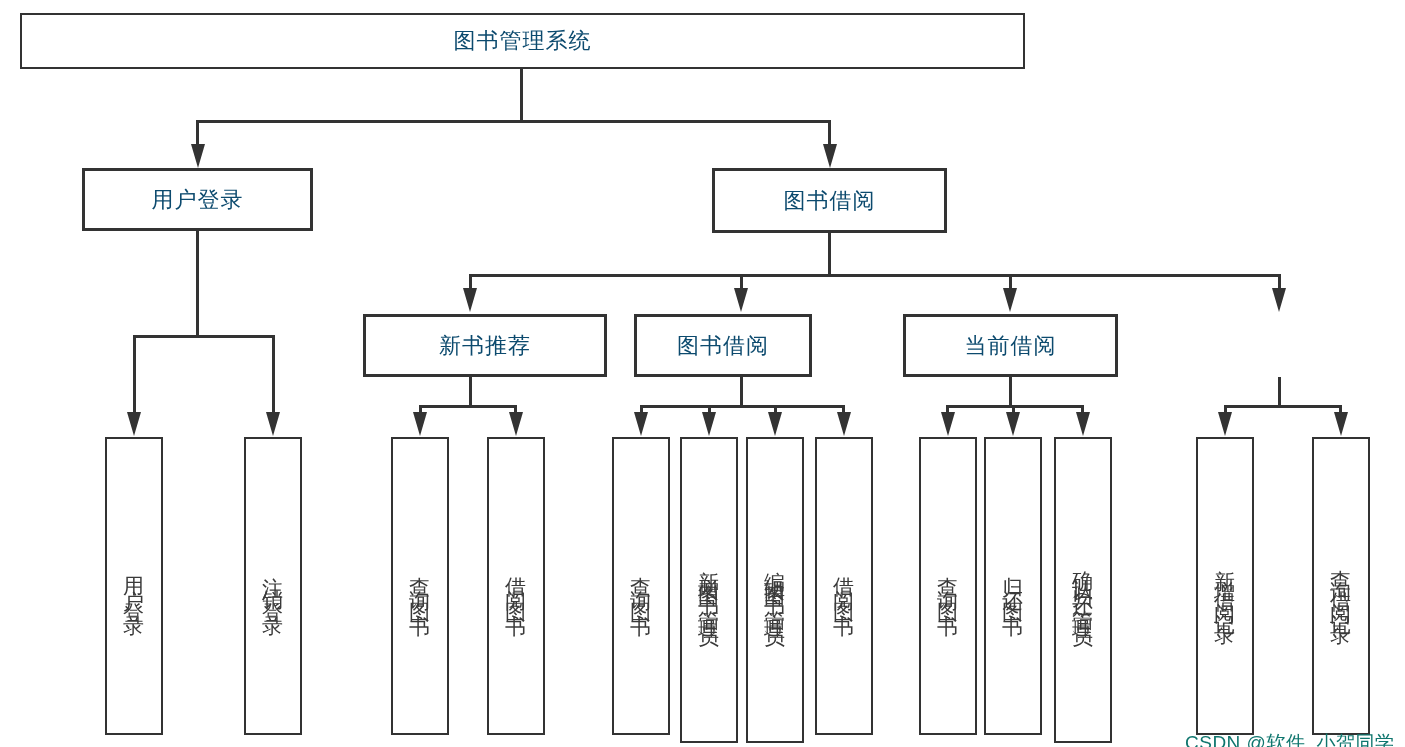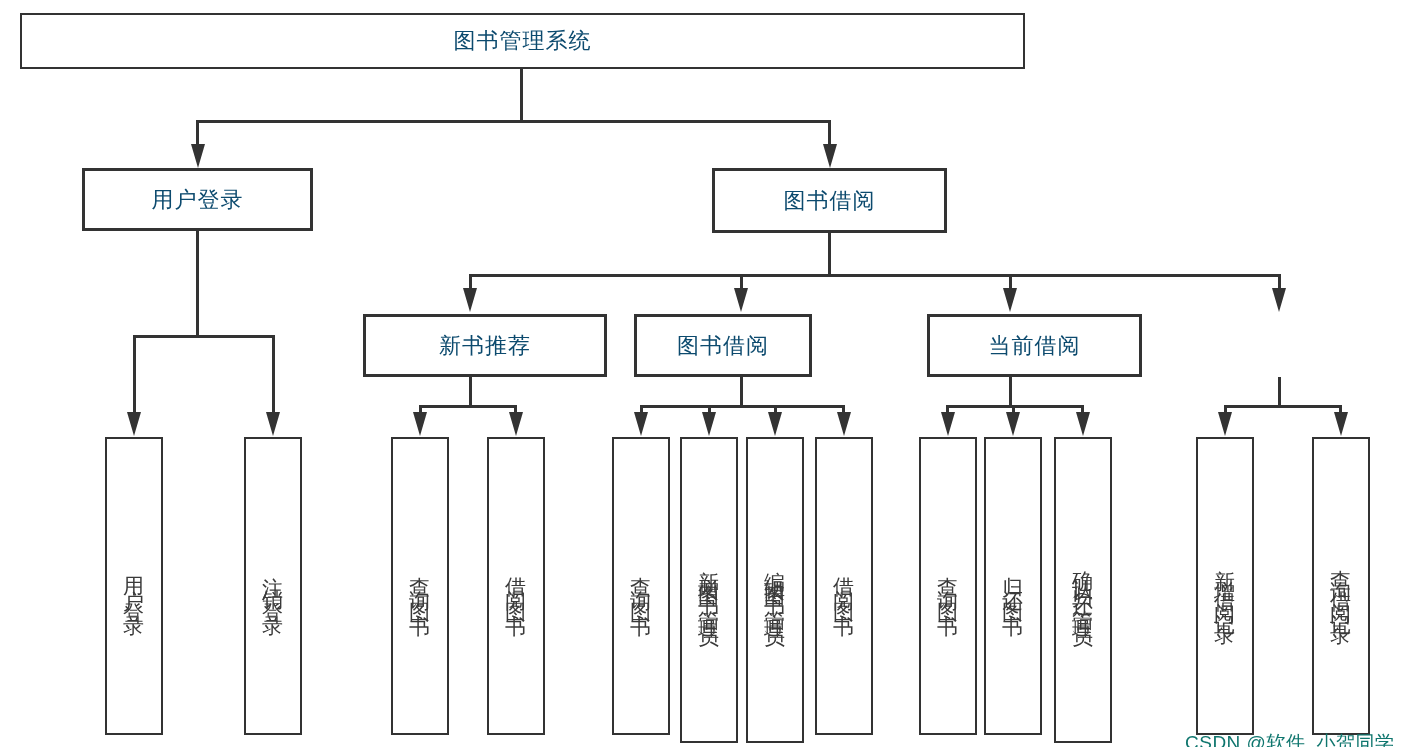--- a/index.html
+++ b/index.html
@@ -49,21 +49,21 @@
   <div class="node lvl" style="left:712px;top:168px;width:235px;height:65px;">
     <span class="lbl">图书借阅</span>
   </div>
 
   <div class="node lvl" style="left:363px;top:314px;width:244px;height:63px;">
     <span class="lbl">新书推荐</span>
   </div>
   <div class="node lvl" style="left:634px;top:314px;width:178px;height:63px;">
     <span class="lbl">图书借阅</span>
   </div>
-  <div class="node lvl" style="left:903px;top:314px;width:215px;height:63px;margin-left:24px;">
+  <div class="node lvl" style="left:903px;top:314px;width:215px;height:63px;">
     <span class="lbl">当前借阅</span>
   </div>
 
   <div class="node leaf" style="left:105px;top:437px;width:58px;height:298px;">
     <span class="vtxt t4">用户登录</span>
   </div>
   <div class="node leaf" style="left:244px;top:437px;width:58px;height:298px;">
     <span class="vtxt t4">注销登录</span>
   </div>
 

